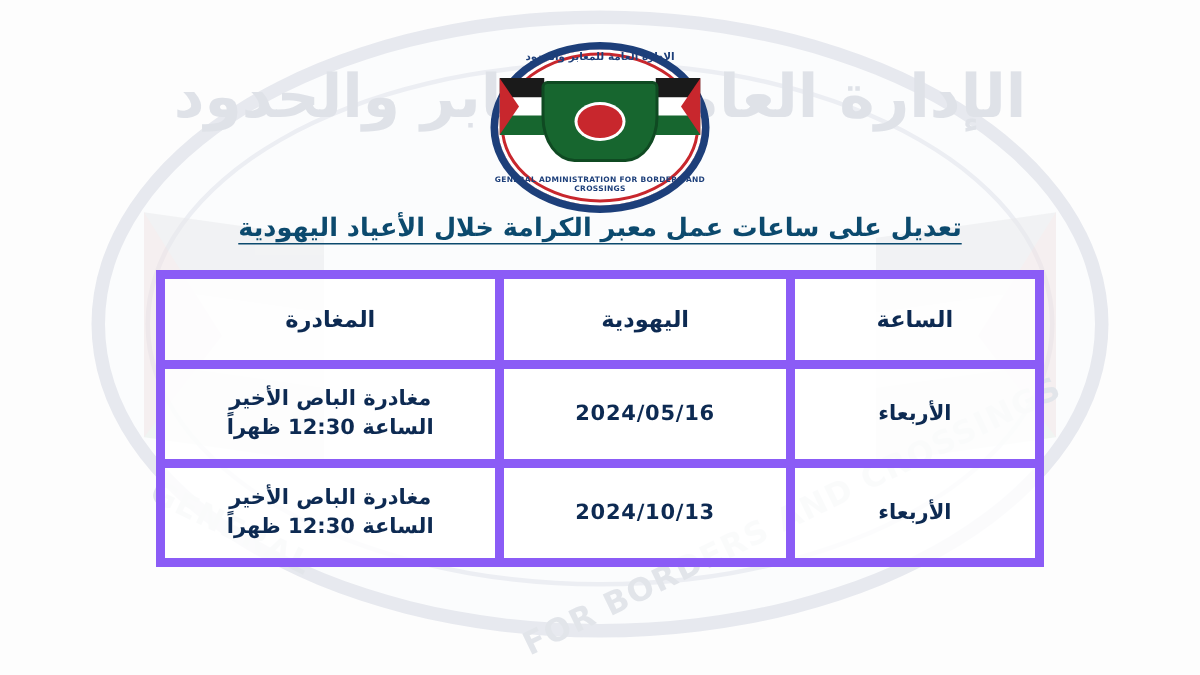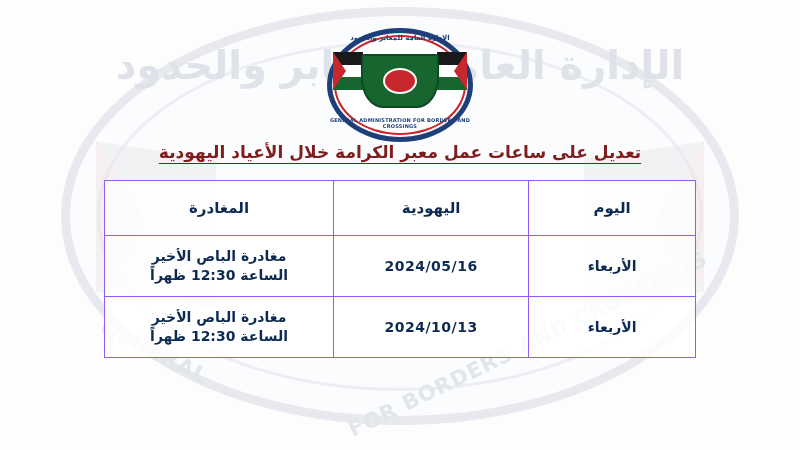--- a/index.html
+++ b/index.html
@@ -189,42 +189,42 @@
   .emblem .flagR .ftri { right: 0; border-right: 13px solid #c8272d; }
 
   
   .title {
     position: absolute;
     top: 142px;
     left: 0; right: 0;
     text-align: center;
     font-size: 17px;
     font-weight: bold;
-    color: #7f1d1d;
+    color: #0c4a6e;
     z-index: 3;
     text-decoration: underline;
     text-underline-offset: 5px;
   }
 
   
   .table-wrap {
     position: absolute;
     top: 180px;
     left: 104px;
     width: 592px;
     z-index: 3;
   }
   table.sched {
     width: 100%;
     border-collapse: collapse;
     background: rgba(255,255,255,0.82);
     table-layout: fixed;
   }
   table.sched th, table.sched td {
-    border: 1px solid #8b5cf6;
+    border: 6px solid #8b5cf6;
     text-align: center;
     vertical-align: middle;
     padding: 6px 4px;
     color: #0d2a52;
   }
   table.sched th {
     height: 42px;
     font-size: 15px;
     font-weight: bold;
   }
@@ -284,21 +284,21 @@
     <div class="shield"></div>
     <div class="en-bottom">GENERAL ADMINISTRATION FOR BORDERS AND CROSSINGS</div>
   </div>
 
   <div class="title">تعديل على ساعات عمل معبر الكرامة خلال الأعياد اليهودية</div>
 
   <div class="table-wrap">
     <table class="sched">
       <thead>
         <tr>
-          <th class="col-day">اليوم</th>
+          <th class="col-day">الساعة</th>
           <th class="col-date">اليهودية</th>
           <th class="col-depart">المغادرة</th>
         </tr>
       </thead>
       <tbody>
         <tr>
           <td class="col-day">الأربعاء</td>
           <td class="col-date cell-date">2024/05/16</td>
           <td class="col-depart cell-depart">
             <div>مغادرة الباص الأخير</div>

